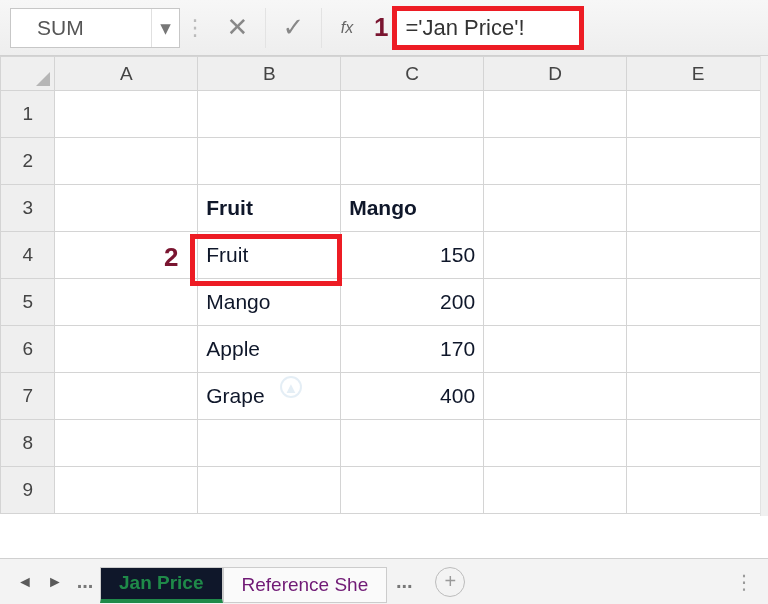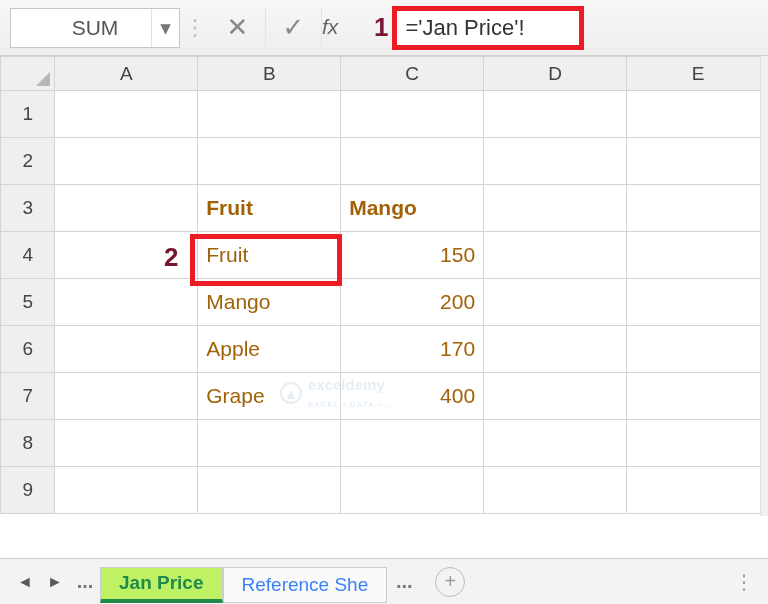--- a/index.html
+++ b/index.html
@@ -7,33 +7,33 @@
   
   
   .formula-bar {
     display: flex; align-items: center; height: 56px;
     background: linear-gradient(#f7f7f7,#eeeeee);
     border-bottom: 1px solid #d0d0d0;
   }
   .name-box {
     width: 170px; height: 40px; margin: 8px 0 8px 10px;
     background: #fff; border: 1px solid #c7c7c7; display: flex; align-items: center;
-    padding: 0 10px; font-size: 21px; color: #555; position: relative; justify-content: center;
+    padding: 0 26px; font-size: 21px; color: #555; position: relative;
   }
   .name-box-dd {
     position: absolute; right: 0; top: 0; width: 28px; height: 100%;
     display: flex; align-items: center; justify-content: center;
     border-left: 1px solid #e0e0e0; color: #777;
   }
   .vdots { width: 30px; text-align: center; color: #bbb; font-size: 22px; line-height: 10px; letter-spacing: 0; }
   .fbar-btn {
     width: 56px; height: 40px; display: flex; align-items: center; justify-content: center;
     color: #888; font-size: 26px; border-right: 1px solid #e3e3e3;
   }
-  .fx-lbl { width: 50px; text-align: left; font-style: italic; font-family: Georgia, serif; font-size: 21px; color: #666; }
+  .fx-lbl { width: 50px; text-align: center; font-style: italic; font-family: Georgia, serif; font-size: 16px; color: #666; }
   .callout-1 {
     font-weight: 800; font-size: 26px; color: #7a1530; margin: 0 4px 0 2px;
   }
   .formula-input {
     flex: 0 0 auto; width: 192px; height: 44px; display: flex; align-items: center;
     font-size: 22px; color: #333; padding: 4px 8px; background: #fff;
   }
   .red-box-1 { border: 5px solid #ed1c24; }
   
   
@@ -47,21 +47,21 @@
   .corner { width: 54px; height: 34px; background: #efefef; position: relative; }
   .corner::after{
     content:""; position:absolute; right:4px; bottom:4px;
     border-style: solid; border-width: 0 0 14px 14px;
     border-color: transparent transparent #b6b6b6 transparent;
   }
   th.colh { height: 34px; }
   .col-A { width: 142px; } .col-B { width: 142px; } .col-C { width: 142px; }
   .col-D { width: 142px; } .col-E { width: 142px; }
   th.rowh { width: 54px; height: 47px; font-size: 19px; text-align: center; }
-  td.cell { height: 47px; font-size: 21px; padding: 0 8px; color: #a16207; }
+  td.cell { height: 47px; font-size: 21px; padding: 0 8px; color: #0f172a; }
   td.cell.bold { font-weight: 700; }
   td.cell.num { text-align: right; }
   
   .red-box-2 {
     position: absolute; left: 190px; top: 178px; width: 152px; height: 52px;
     border: 5px solid #ed1c24; pointer-events: none;
   }
   .callout-2 {
     position: absolute; left: 164px; top: 186px; font-weight: 800; font-size: 26px; color: #7a1530;
   }
@@ -76,23 +76,23 @@
   
   .tab-strip {
     position: absolute; left: 0; bottom: 0; right: 0; height: 46px;
     background: #f3f3f3; border-top: 1px solid #d0d0d0; display: flex; align-items: center;
     padding-left: 10px;
   }
   .tab-nav { width: 30px; text-align: center; color: #5a5a5a; font-size: 16px; }
   .tab-ell { width: 30px; text-align: center; color: #777; font-size: 20px; font-weight: 700; }
   .tab {
     height: 36px; padding: 0 18px; display: flex; align-items: center;
-    background: #fafafa; border: 1px solid #ccc; margin-top: 6px; font-size: 19px; color: #3b82f6;
-  }
-  .tab.active { background: #bef264; border-bottom: 4px solid #1f8a49; color: #1f8a49; font-weight: 700; }
+    background: #fafafa; border: 1px solid #ccc; margin-top: 6px; font-size: 19px; color: #701a75;
+  }
+  .tab.active { background: #0f172a; border-bottom: 4px solid #1f8a49; color: #1f8a49; font-weight: 700; }
   .tab-ell2 { width: 34px; text-align:center; color:#777; font-size:20px; font-weight:700; }
   .tab-add {
     width: 30px; height: 30px; border: 1.5px solid #bcbcbc; border-radius: 50%;
     display: flex; align-items: center; justify-content: center; color: #9a9a9a; font-size: 20px;
     margin-left: 14px;
   }
   .vdots2 { margin-left: auto; margin-right: 14px; color: #9a9a9a; font-size: 20px; }
   
   .row-cut { height: 18px !important; }
   .scroll-stub {
@@ -216,24 +216,20 @@
           <td class="cell"></td>
         </tr>
   </tbody>
     </table>
 
   <div class="red-box-2"></div>
   <div class="callout-2">2</div>
 
   <div class="watermark">
     <span class="dot">▲</span>
-    <span>
-      <span>exceldemy</span><br>
-      <span style="font-size:8px;letter-spacing:1px;">EXCEL • DATA • ...</span>
-    </span>
   </div>
 </div>
 
 <div class="scroll-stub"></div>
 
 <div class="tab-strip">
   <div class="tab-nav">◄</div>
   <div class="tab-nav">►</div>
   <div class="tab-ell">...</div>
   <div class="tab active">Jan Price</div>

